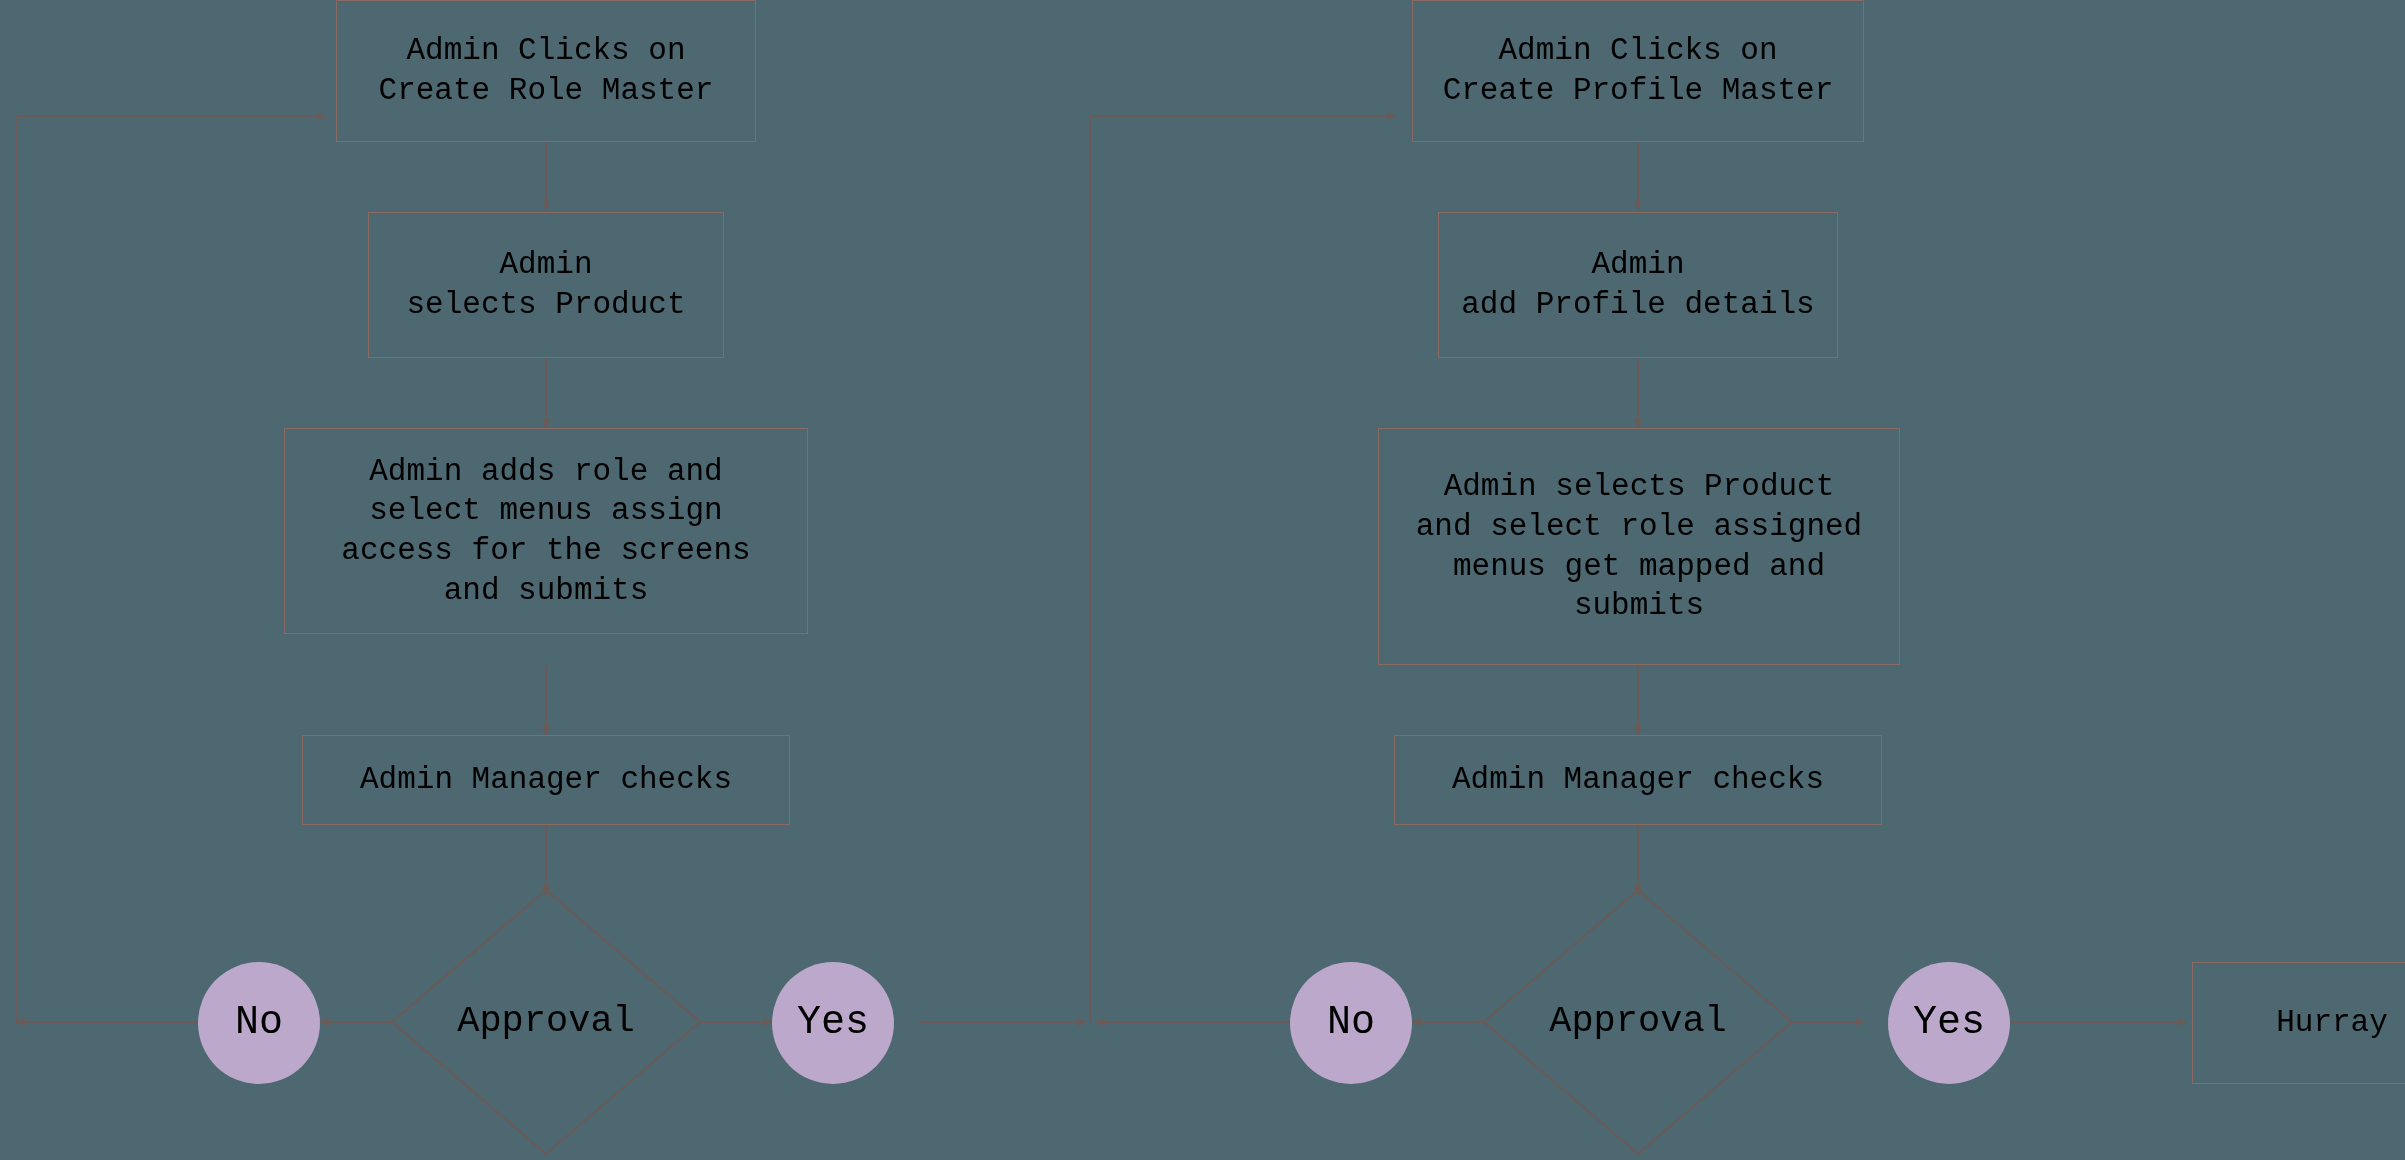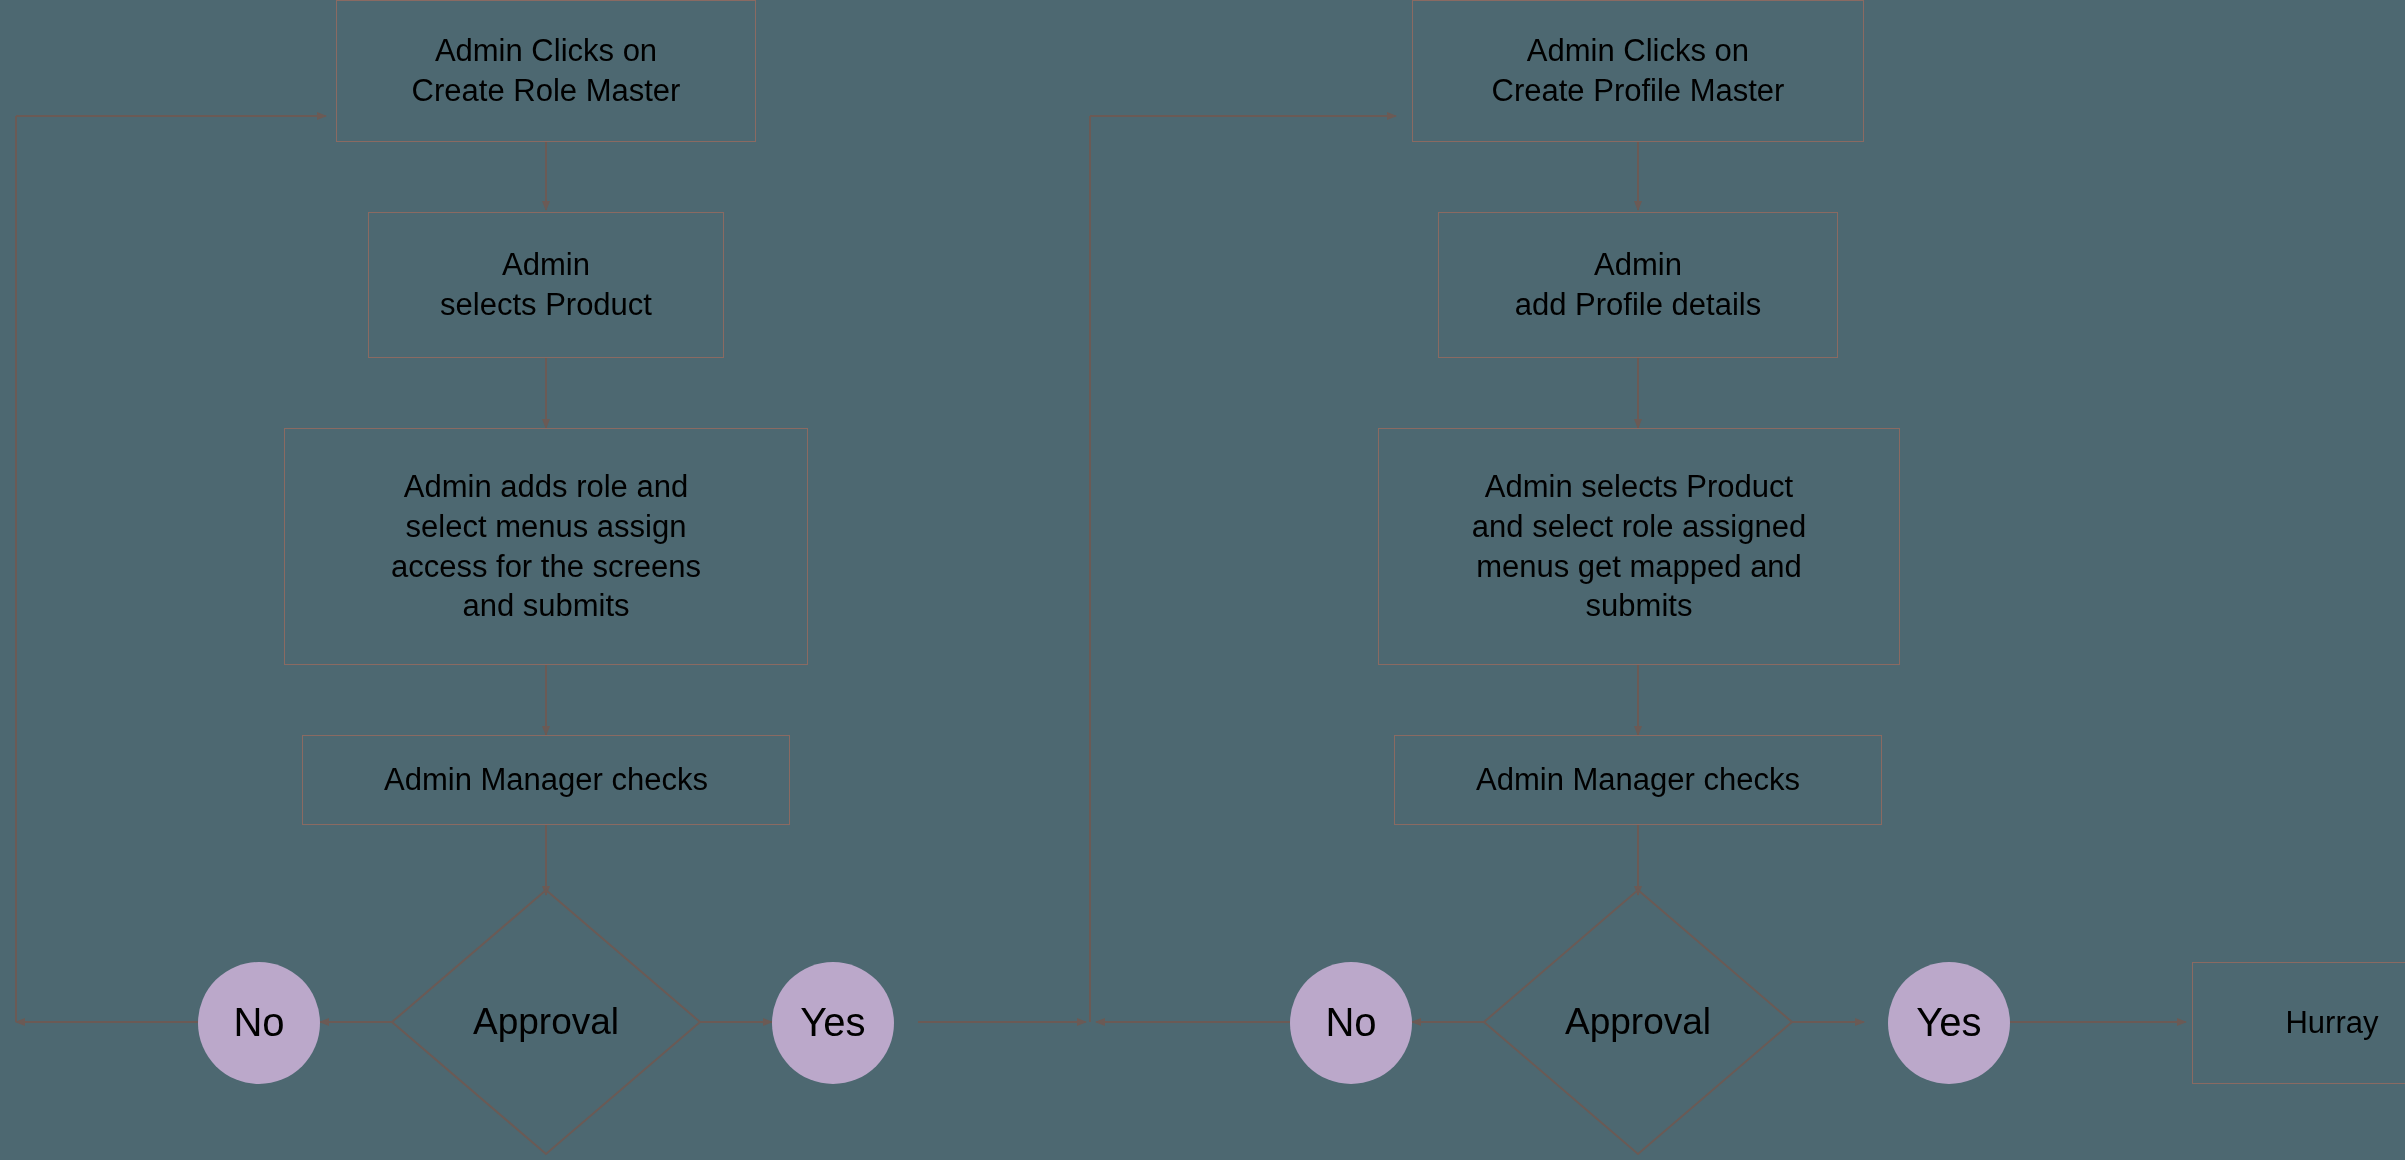--- a/index.html
+++ b/index.html
@@ -23,20 +23,21 @@
   }
   .node {
     position: absolute;
     box-sizing: border-box;
     display: flex;
     align-items: center;
     justify-content: center;
     text-align: center;
     color: #000000;
     line-height: 1.28;
+    font-family: Liberation Mono, monospace;
   }
   .box {
     border: 1.4px solid #8a6a62;
     background: transparent;
     font-size: 31px;
     padding: 0 8px;
     white-space: pre-line;
   }
   .circle {
     border-radius: 50%;
@@ -95,21 +96,21 @@
       <line x1="2010" y1="1022" x2="2186" y2="1022" marker-end="url(#ah)"></line>
     </g>
   </svg>
 
   <div class="node box" style="left:336px; top:0px; width:420px; height:142px;">Admin Clicks on
 Create Role Master</div>
 
   <div class="node box" style="left:368px; top:212px; width:356px; height:146px;">Admin
 selects Product</div>
 
-  <div class="node box" style="left:284px; top:428px; width:524px; height:237px;">Admin adds role and
+  <div class="node box" style="left:284px; top:428px; width:524px; height:206px;">Admin adds role and
 select menus assign
 access for the screens
 and submits</div>
 
   <div class="node box" style="left:302px; top:735px; width:488px; height:90px;">Admin Manager checks</div>
 
   <div class="node diamond-label" style="left:460px; top:992px; width:172px; height:60px;">Approval</div>
 
   <div class="node circle" style="left:198px; top:962px; width:122px; height:122px;">No</div>
 

